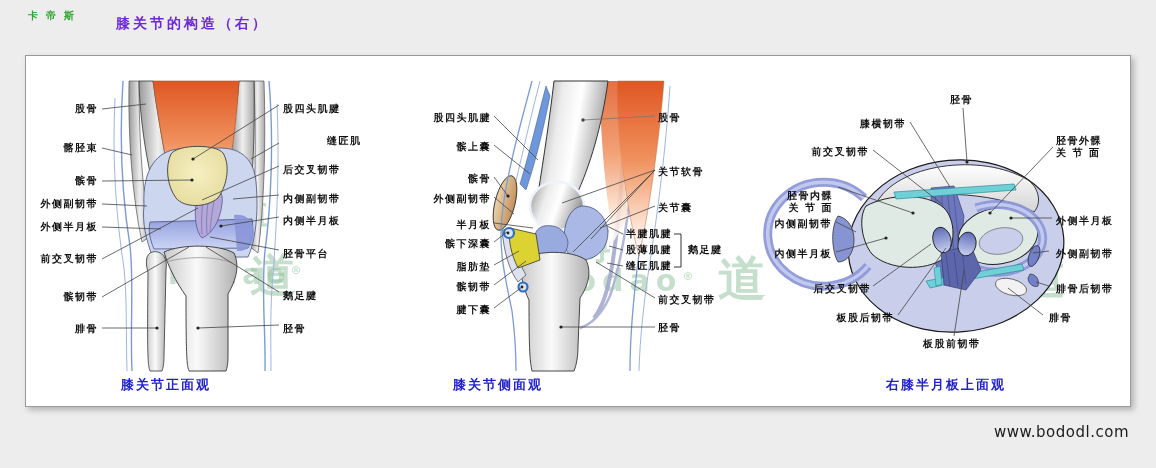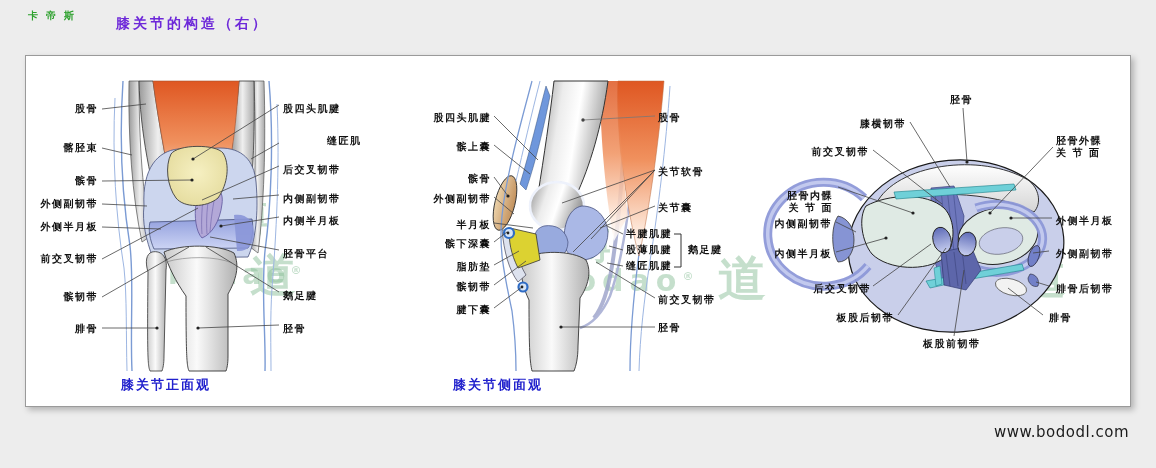--- a/index.html
+++ b/index.html
@@ -338,17 +338,18 @@
     <div>胫骨外髁</div>
     <div>关 节 面</div>
   </div>
   <div class="lbl" style="left:1030px;top:159px;">外侧半月板</div>
   <div class="lbl" style="left:1030px;top:192px;">外侧副韧带</div>
   <div class="lbl" style="left:1030px;top:227px;">腓骨后韧带</div>
   <div class="lbl" style="left:1023px;top:256px;">腓骨</div>
 
   <div class="cap" style="left:80px;width:120px;">膝关节正面观</div>
   <div class="cap" style="left:412px;width:120px;">膝关节侧面观</div>
+  <div class="cap" style="left:855px;width:130px;">右膝半月板上面观</div>
 </div>
 
 <div class="footer">
   <div class="f-web">www.bododl.com</div>
 </div>
 
 </body></html>

